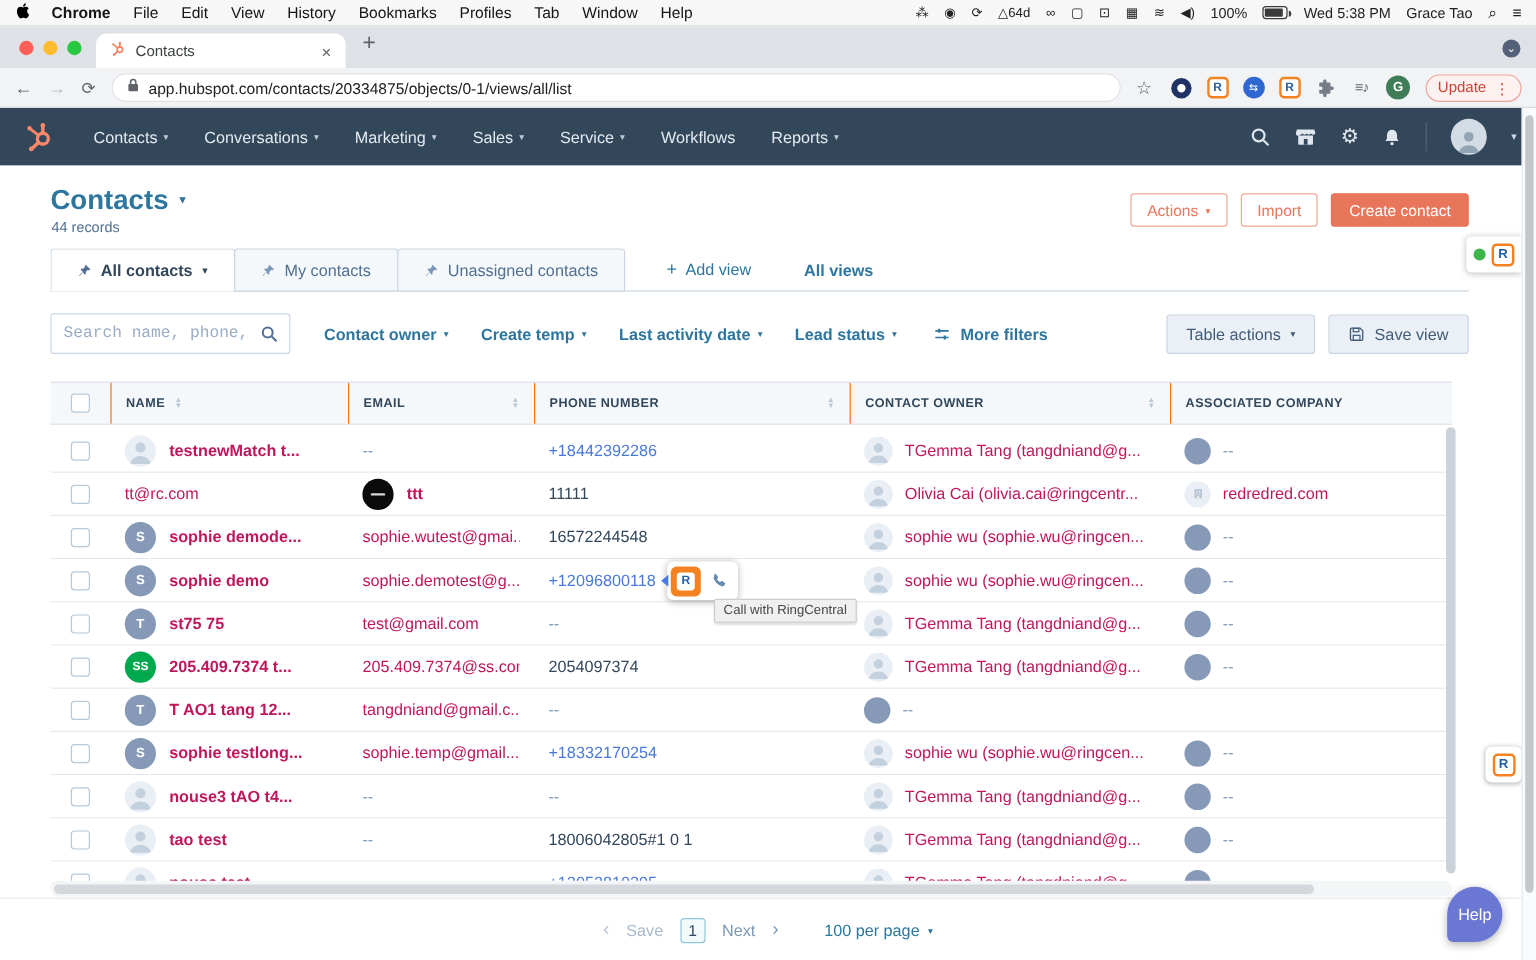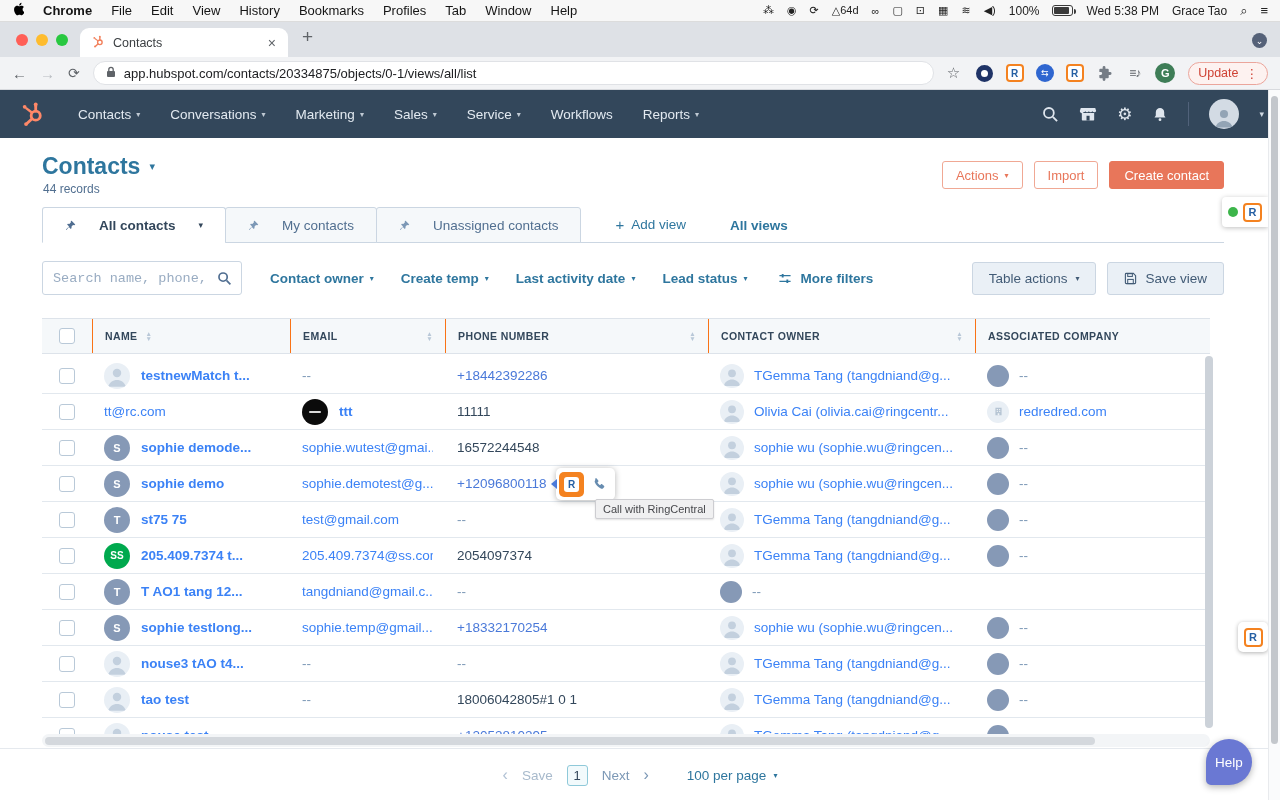--- a/index.html
+++ b/index.html
@@ -67,21 +67,21 @@
   .hdr-buttons { position:absolute; right:56px; top:23px; display:flex; gap:11px; }
   .btn-outline { height:28px; padding:0 13px; border:1px solid #f0a894; border-radius:3px; color:#e8765a; font-size:13px; display:flex; align-items:center; gap:6px; background:#fff; font-weight:500; }
   .btn-outline .caret { font-size:8px; }
   .btn-primary { height:28px; padding:0 14px; background:#e8765a; border:1px solid #e8765a; border-radius:3px; color:#fff; font-size:13px; font-weight:500; display:flex; align-items:center; }
   .rc-top-badge { position:absolute; left:1222px; top:59px; width:46px; height:30px; background:#fff; border-radius:4px 0 0 4px; box-shadow:0 1px 5px rgba(0,0,0,.25); display:flex; align-items:center; justify-content:center; gap:5px; z-index:9; }
   .dot-green { width:10px; height:10px; border-radius:50%; background:#3cb54a; }
   .rc-ic.md { width:19px; height:19px; font-size:11px; }
 
   
   .view-tabs { position:absolute; left:42px; top:68px; right:56px; height:37px; display:flex; align-items:flex-end; border-bottom:1px solid #cbd6e2; }
-  .vtab { height:36px; margin-bottom:-1px; padding:0 22px; display:flex; align-items:center; gap:23px; font-size:13.5px; border:1px solid #cbd6e2; border-radius:3px 3px 0 0; }
+  .vtab { height:36px; margin-bottom:-1px; padding:0 22px; display:flex; align-items:center; gap:8px; font-size:13.5px; border:1px solid #cbd6e2; border-radius:3px 3px 0 0; }
   .vtab + .vtab { margin-left:-1px; }
   .vtab.active { background:#fff; color:#33475b; font-weight:600; border-bottom:1px solid #fff; }
   .vtab.inactive { background:#f5f8fa; color:#516f90; font-weight:500; }
   .vtab .caret { font-size:9px; }
   .pin { display:flex; color:#7c98b6; }
   .vtab.active .pin { color:#506e91; }
   .add-view { margin:0 0 9px 34px; color:#2e769e; font-size:13.5px; font-weight:500; display:flex; align-items:center; gap:7px; }
   .add-view .plus { font-size:15px; font-weight:400; }
   .all-views { margin:0 0 9px 44px; color:#2e769e; font-size:13.5px; font-weight:600; }
 
@@ -113,21 +113,21 @@
   .c-check { justify-content:center; padding:0; }
   .checkbox { width:16px; height:16px; border:1px solid #b9c9d8; border-radius:3px; background:#fff; }
   .avatar { flex:none; border-radius:50%; display:flex; align-items:center; justify-content:center; }
   .contact-av { width:26px; height:26px; margin-right:11px; }
   .av-initials { background:#8699b6; color:#fff; font-size:11px; font-weight:700; }
   .av-initials-green { background:#00a94e; color:#fff; font-size:10px; font-weight:700; }
   .av-person { background:#e9eff5; color:#c3d0de; overflow:hidden; }
   .av-dark { background:#0b0b0b; }
   .av-dark .dash { width:12px; height:2px; background:#fff; opacity:.85; border-radius:1px; }
   .person-sm { width:24px; height:24px; background:#e9eff5; color:#c3d0de; margin-right:10px; overflow:hidden; }
-  .tlink { color:#3b82f6; font-size:13.5px; font-weight:500; white-space:nowrap; overflow:hidden; }
+  .tlink { color:#be185d; font-size:13.5px; font-weight:500; white-space:nowrap; overflow:hidden; }
   .name-l { font-weight:600; }
   .tlink.plain, .phone-t.plain-dash { color:#7c98b6; font-weight:400; }
   .phone-t { font-size:13.5px; white-space:nowrap; }
   .phone-t.link { color:#4a79d9; font-weight:500; }
   .phone-t.plain { color:#33475b; }
   .comp-ic { flex:none; width:22px; height:22px; border-radius:50%; margin-right:10px; display:flex; align-items:center; justify-content:center; }
   .comp-dot { background:#8699b6; }
   .comp-building { background:#e9eff5; color:#b6c5d4; }
 
   

